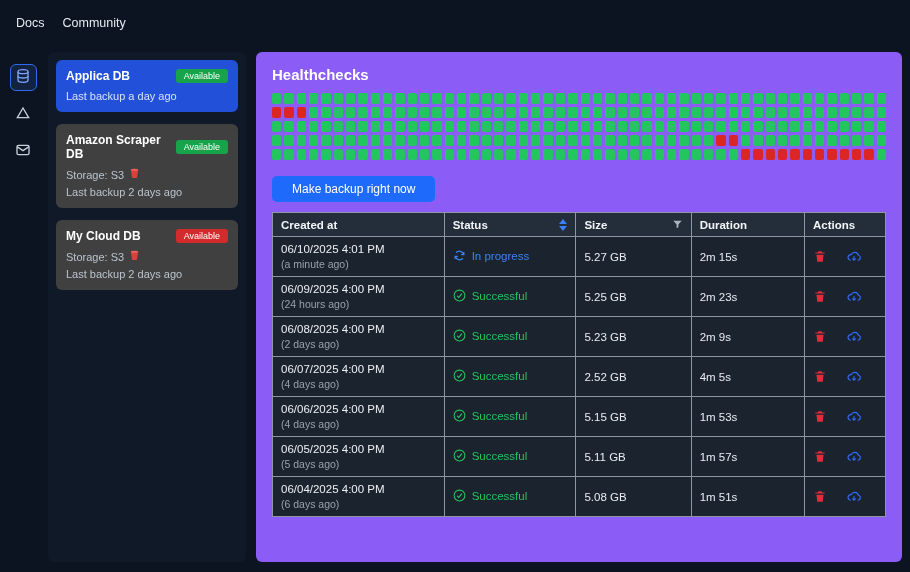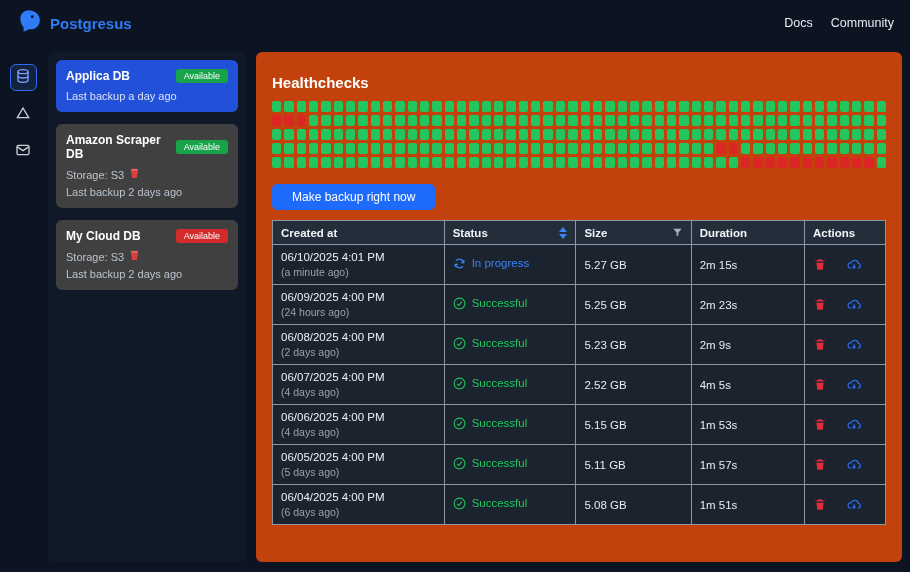--- a/index.html
+++ b/index.html
@@ -32,21 +32,21 @@
   .db-name { font-size:12px; font-weight:bold; color:#ffffff; }
   .badge { font-size:9px; color:#fff; padding:2px 8px; border-radius:3px; }
   .muted { font-size:11px; color:#b9c3ce; }
   .db-card.selected .muted { color:#d9e2f8; }
   .storage-line { display:flex; align-items:center; gap:5px; margin-bottom:5px; }
   .add-db {
     height:26px; border-radius:6px; background:#1e6bfb; color:#fff; font-size:12px;
     display:flex; align-items:center; justify-content:center; cursor:pointer; margin-top:4px;
   }
   
-  .main { flex:1; background:#c2410c; border-radius:6px; padding:20px 16px 14px 16px; overflow:hidden; }
+  .main { flex:1; background:#8b5cf6; border-radius:6px; padding:12px 16px 14px 16px; overflow:hidden; }
   .section-title { font-size:15px; font-weight:bold; color:#fff; }
   #healthchecks-title { margin:2px 0 10px 0; }
   #backups-title { margin:4px 0 9px 0; }
   .hc-grid { display:grid; grid-template-columns:repeat(50, 1fr); gap:3px; margin-bottom:16px; }
   .hc-cell { height:11px; border-radius:2px; cursor:pointer; }
   .make-backup {
     display:inline-flex; align-items:center; justify-content:center;
     background:#1e6bfb; color:#fff; font-size:12px; border:none; border-radius:5px;
     padding:6px 20px; margin-bottom:10px; cursor:pointer;
   }
@@ -55,40 +55,30 @@
   th, td { border:1px solid #8d96a1; }
   th { background:#242e3a; padding:4px 8px; font-size:11.5px; text-align:left; color:#f2f5f8; height:24px; }
   td { background:#1a232e; padding:6px 8px; font-size:11.5px; vertical-align:middle; }
   .th-flex { display:flex; align-items:center; justify-content:space-between; }
   .sorter { display:inline-flex; flex-direction:column; gap:2px; cursor:pointer; }
   .caret { width:0; height:0; border-left:4px solid transparent; border-right:4px solid transparent; }
   .caret.up { border-bottom:5px solid #3b82f6; }
   .caret.down { border-top:5px solid #3b82f6; }
   .created { color:#eef1f5; }
   .ago { color:#98a2ae; font-size:10.5px; margin-top:3px; }
-  .status { display:inline-flex; align-items:flex-start; gap:6px; }
+  .status { display:inline-flex; align-items:center; gap:6px; }
   .status-progress { color:#3b82f6; }
   .status-success { color:#22c55e; }
   .actions { display:flex; align-items:center; gap:18px; }
   .act { display:inline-flex; cursor:pointer; }
 </style>
 </head>
 <body>
 
 <div class="header">
-  <div class="brand">
-    <span>
-      <svg viewBox="0 0 24 24" width="26" height="26">
-        <path fill="#2e7cf6" d="M12 2C7 2 4 5.5 4 10c0 3 1.2 5.5 2.5 7.2.8 1 .9 2.3.4 3.4-.2.5.1 1.1.7 1.2 1.2.2 2.8-.2 3.6-1.5.3-.5.9-.8 1.5-.7.4.1.9.1 1.3.1 4.4 0 8-3.6 8-8.9S16.4 2 12 2z"></path>
-        <circle cx="15" cy="8" r="1.3" fill="#0c1422"></circle>
-        <path d="M8 21.5c1.5.3 3-.3 3.8-1.6" stroke="#0c1422" stroke-width="1" fill="none"></path>
-      </svg>
-    </span>
-    <span class="brand-name">Postgresus</span>
-  </div>
   <div class="header-links">
     <span>Docs</span>
     <span>Community</span>
   </div>
 </div>
 
 <div class="content">
 
   <div class="rail">
     <div class="rail-item selected">

